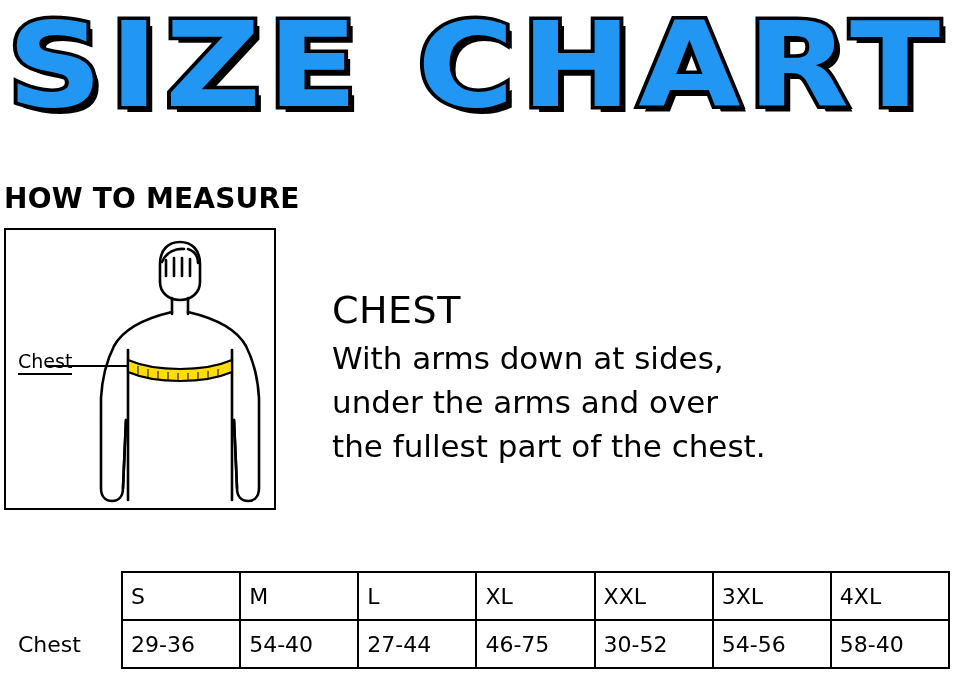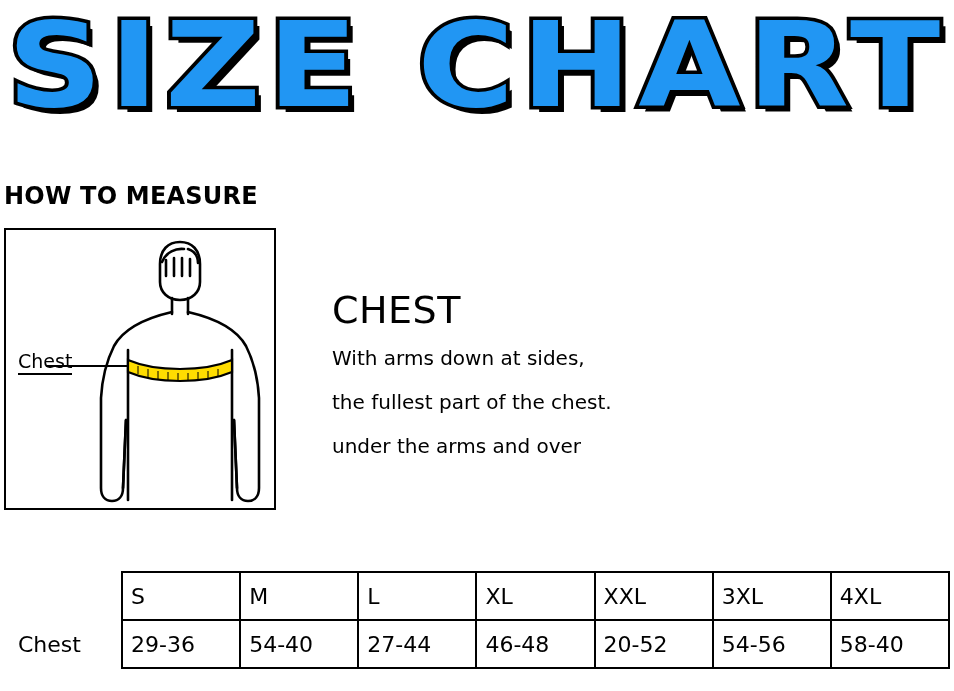--- a/index.html
+++ b/index.html
@@ -56,21 +56,21 @@
     transform: scaleX(1.12);
     transform-origin: 477px 70px;
   }
 
   
   .howto {
     position: absolute;
     left: 4px;
     top: 182px;
     font-family: "DejaVu Sans", sans-serif;
-    font-size: 24px;
+    font-size: 28px;
     font-weight: bold;
     letter-spacing: 0.2px;
   }
 
   
   .figure-box {
     position: absolute;
     left: 4px;
     top: 228px;
     width: 272px;
@@ -98,21 +98,21 @@
   }
   .desc-title {
     font-family: "DejaVu Sans", sans-serif;
     font-size: 38px;
     line-height: 44px;
     letter-spacing: 0.5px;
   }
   .desc-body {
     margin-top: 4px;
     font-family: "DejaVu Sans", sans-serif;
-    font-size: 20px;
+    font-size: 31px;
     line-height: 44px;
   }
 
   
   .table-wrap {
     position: absolute;
     left: 4px;
     top: 571px;
     width: 946px;
   }
@@ -179,22 +179,22 @@
 
     <line x1="40" y1="136" x2="122" y2="136" stroke="#000" stroke-width="2"></line>
   </svg>
 </div>
 <div class="chest-label">Chest</div>
 
 <div class="desc">
   <div class="desc-title">CHEST</div>
   <div class="desc-body">
     <div>With arms down at sides,</div>
+    <div>under the arms and over</div>
     <div>the fullest part of the chest.</div>
-    <div>under the arms and over</div>
   </div>
 </div>
 
 <div class="table-wrap">
   <table class="size-table">
     <tbody>
         <tr>
       <td class="corner"></td>
       <td>S</td>
       <td>M</td>
@@ -202,20 +202,20 @@
       <td>XL</td>
       <td>XXL</td>
       <td>3XL</td>
       <td>4XL</td>
     </tr>
     <tr>
       <td class="rowhead">Chest</td>
       <td>29-36</td>
       <td>54-40</td>
       <td>27-44</td>
-      <td>46-48</td>
-      <td>20-52</td>
+      <td>46-75</td>
+      <td>30-52</td>
       <td>54-56</td>
       <td>58-40</td>
     </tr>
   </tbody>
     </table>
 </div>
 
 </body></html>

